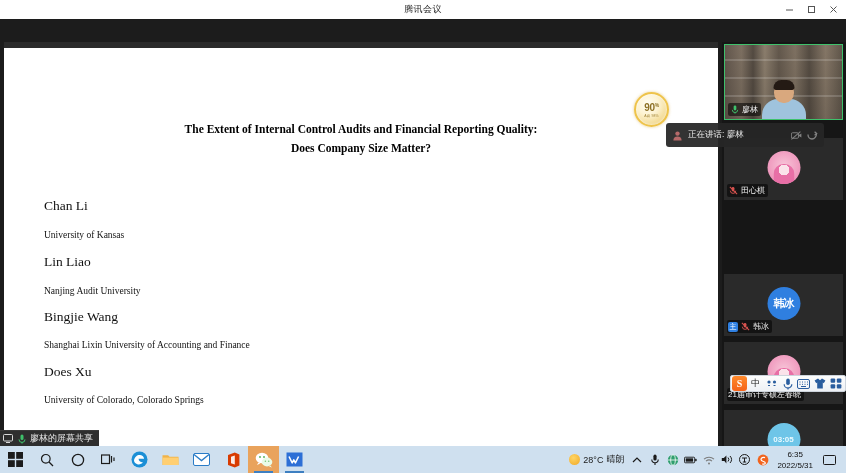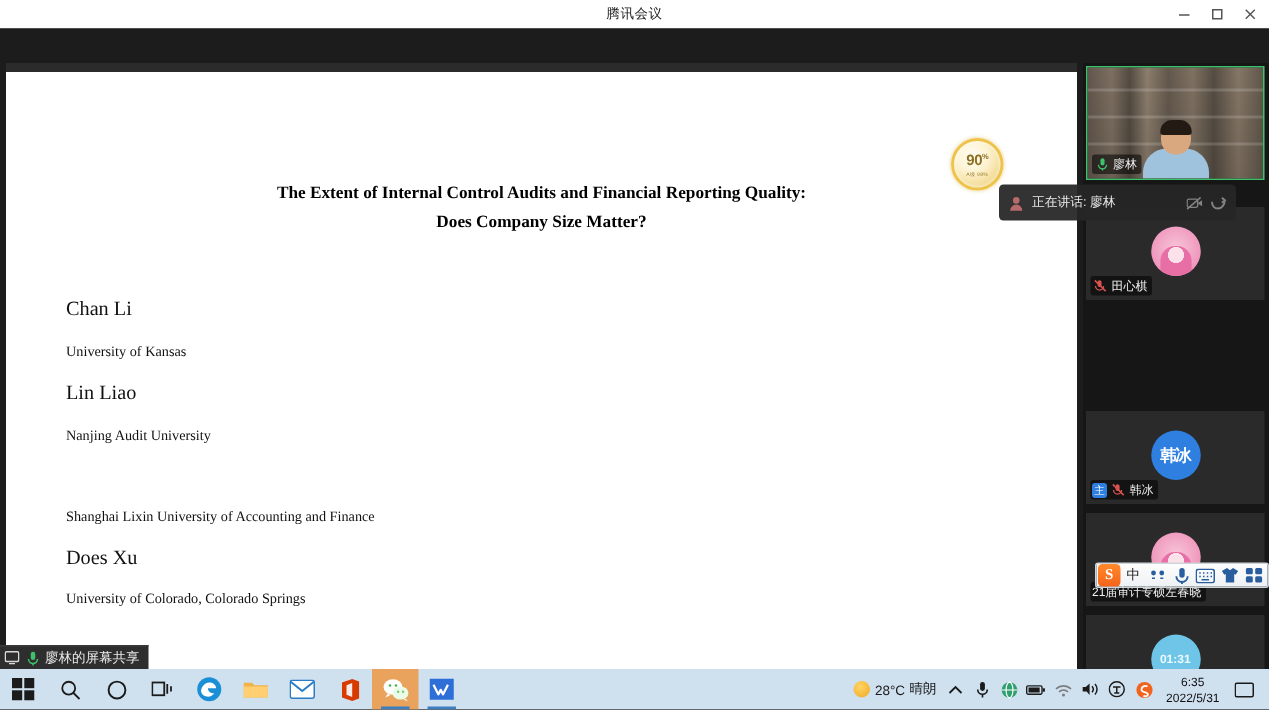--- a/index.html
+++ b/index.html
@@ -265,20 +265,23 @@
           <div class="ppt-author">Lin Liao</div>
         </div>
 
         <div class="ppt-block f1">
           <div class="ppt-affil">University of Kansas</div>
         </div>
         <div class="ppt-block f2">
           <div class="ppt-affil">Nanjing Audit University</div>
         </div>
 
+        <div class="ppt-block a3">
+          <div class="ppt-author">Bingjie Wang</div>
+        </div>
         <div class="ppt-block f3">
           <div class="ppt-affil">Shanghai Lixin University of Accounting and Finance</div>
         </div>
 
         <div class="ppt-block a4">
           <div class="ppt-author">Does Xu</div>
         </div>
         <div class="ppt-block f4">
           <div class="ppt-affil">University of Colorado, Colorado Springs</div>
         </div>
@@ -365,21 +368,21 @@
       </div>
 
       <div class="tile t4">
         <div class="avatar-circ av-photo2"></div>
         <div class="tile-label">
           <span class="tile-name">21届审计专硕左春晓</span>
         </div>
       </div>
 
       <div class="tile t5">
-        <div class="avatar-circ av-cyan">01:31</div>
+        <div class="avatar-circ av-cyan">03:05</div>
 
       </div>
     </div>
 
     <div class="speaking-banner">
       <span class="mini-ico">
         <svg width="11" height="11" viewBox="0 0 11 11">
             <circle cx="5.5" cy="3.6" r="2.2" fill="#b66a6a"></circle>
             <path d="M1.4 10.5a4.1 4.1 0 0 1 8.2 0z" fill="#b66a6a"></path>
           </svg>

